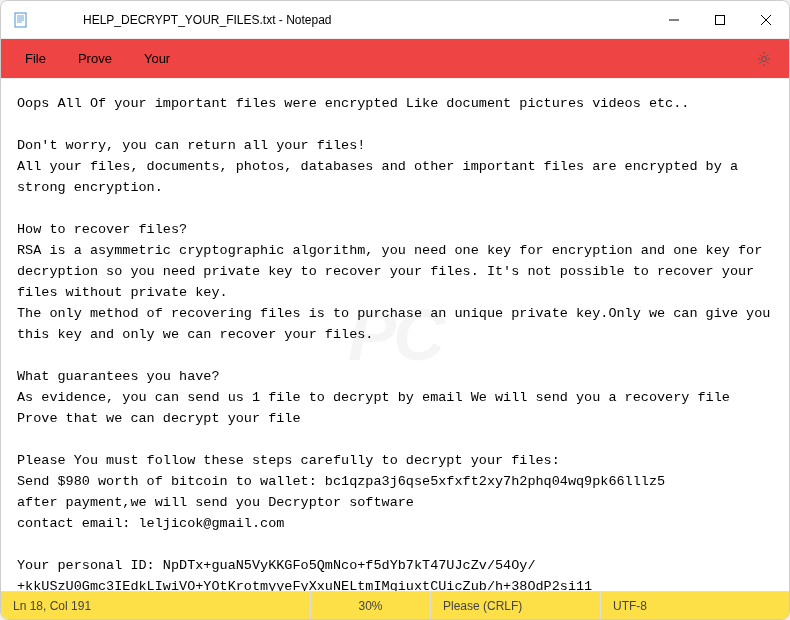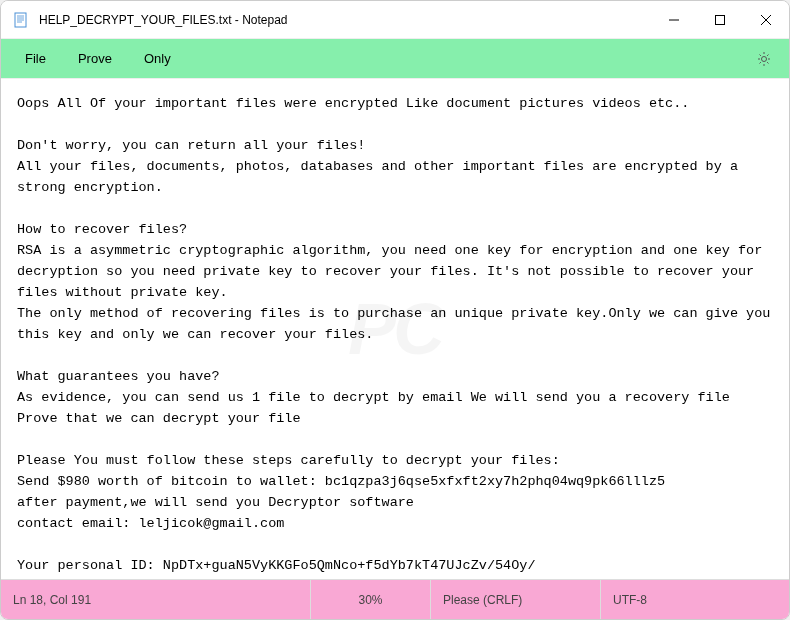--- a/index.html
+++ b/index.html
@@ -32,20 +32,21 @@
     }
     .titlebar-icon {
       width: 16px;
       height: 16px;
       margin-right: 10px;
     }
     .titlebar-title {
       font-size: 12px;
       color: #000;
       flex: 1;
+      margin-left: 44px;
     }
     .window-controls {
       display: flex;
       height: 100%;
     }
     .win-btn {
       width: 46px;
       height: 100%;
       display: flex;
       align-items: center;
@@ -54,21 +55,21 @@
       font-size: 10px;
       color: #000;
       background: transparent;
       border: none;
     }
     .menubar {
       height: 40px;
       display: flex;
       align-items: center;
       padding: 0 8px;
-      background: #86efac;
+      background: #ef4444;
       border-bottom: 1px solid #eee;
     }
     .menu-item {
       padding: 6px 16px;
       font-size: 13px;
       color: #000;
       cursor: default;
     }
     .settings-icon {
       margin-left: auto;
@@ -98,22 +99,22 @@
       transform: translate(-50%, -50%);
       font-size: 72px;
       font-weight: bold;
       font-style: italic;
       color: rgba(0,0,0,0.04);
       pointer-events: none;
       font-family: Arial, sans-serif;
       letter-spacing: -3px;
     }
     .statusbar {
-      height: 40px;
-      background: #f9a8d4;
+      height: 28px;
+      background: #fde047;
       border-top: 1px solid #ddd;
       display: flex;
       align-items: center;
       font-size: 12px;
       color: #444;
     }
     .status-section {
       padding: 0 12px;
       border-right: 1px solid #ddd;
       height: 100%;
@@ -156,21 +157,21 @@
             <line x1="0" y1="0" x2="10" y2="10" stroke="#000" stroke-width="1"></line>
             <line x1="10" y1="0" x2="0" y2="10" stroke="#000" stroke-width="1"></line>
           </svg>
       </button>
     </div>
   </div>
 
   <div class="menubar">
     <div class="menu-item">File</div>
     <div class="menu-item">Prove</div>
-    <div class="menu-item">Only</div>
+    <div class="menu-item">Your</div>
     <div class="settings-icon">
       <svg width="16" height="16" viewBox="0 0 16 16">
         <path d="M8 10.5a2.5 2.5 0 100-5 2.5 2.5 0 000 5z" fill="none" stroke="#555" stroke-width="1"></path>
         <path d="M8 1v2M8 13v2M2 8H4M12 8h2M3.5 3.5l1.4 1.4M11.1 11.1l1.4 1.4M3.5 12.5l1.4-1.4M11.1 4.9l1.4-1.4" stroke="#555" stroke-width="1"></path>
       </svg>
     </div>
   </div>
 
   <div class="content"><span>Oops All Of your important files were encrypted Like document pictures videos etc..
 

